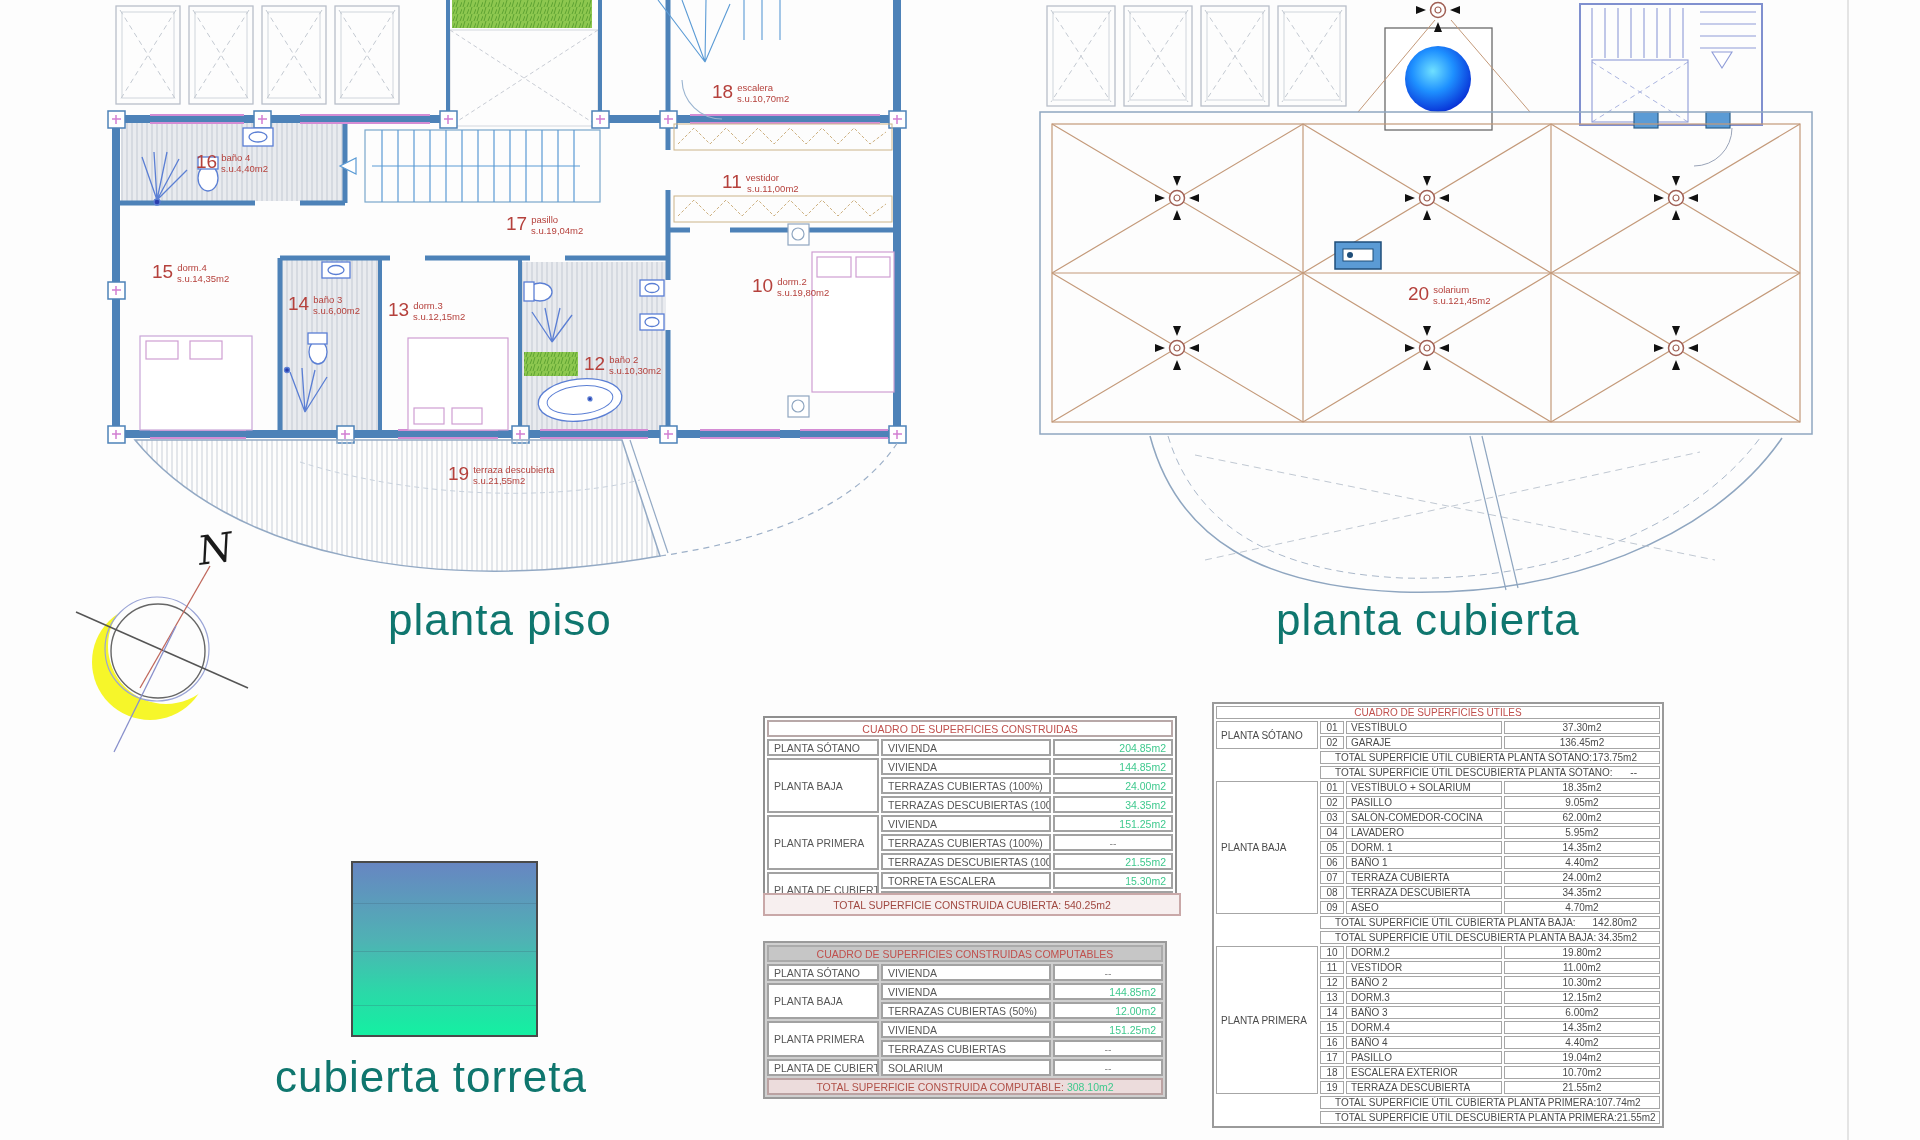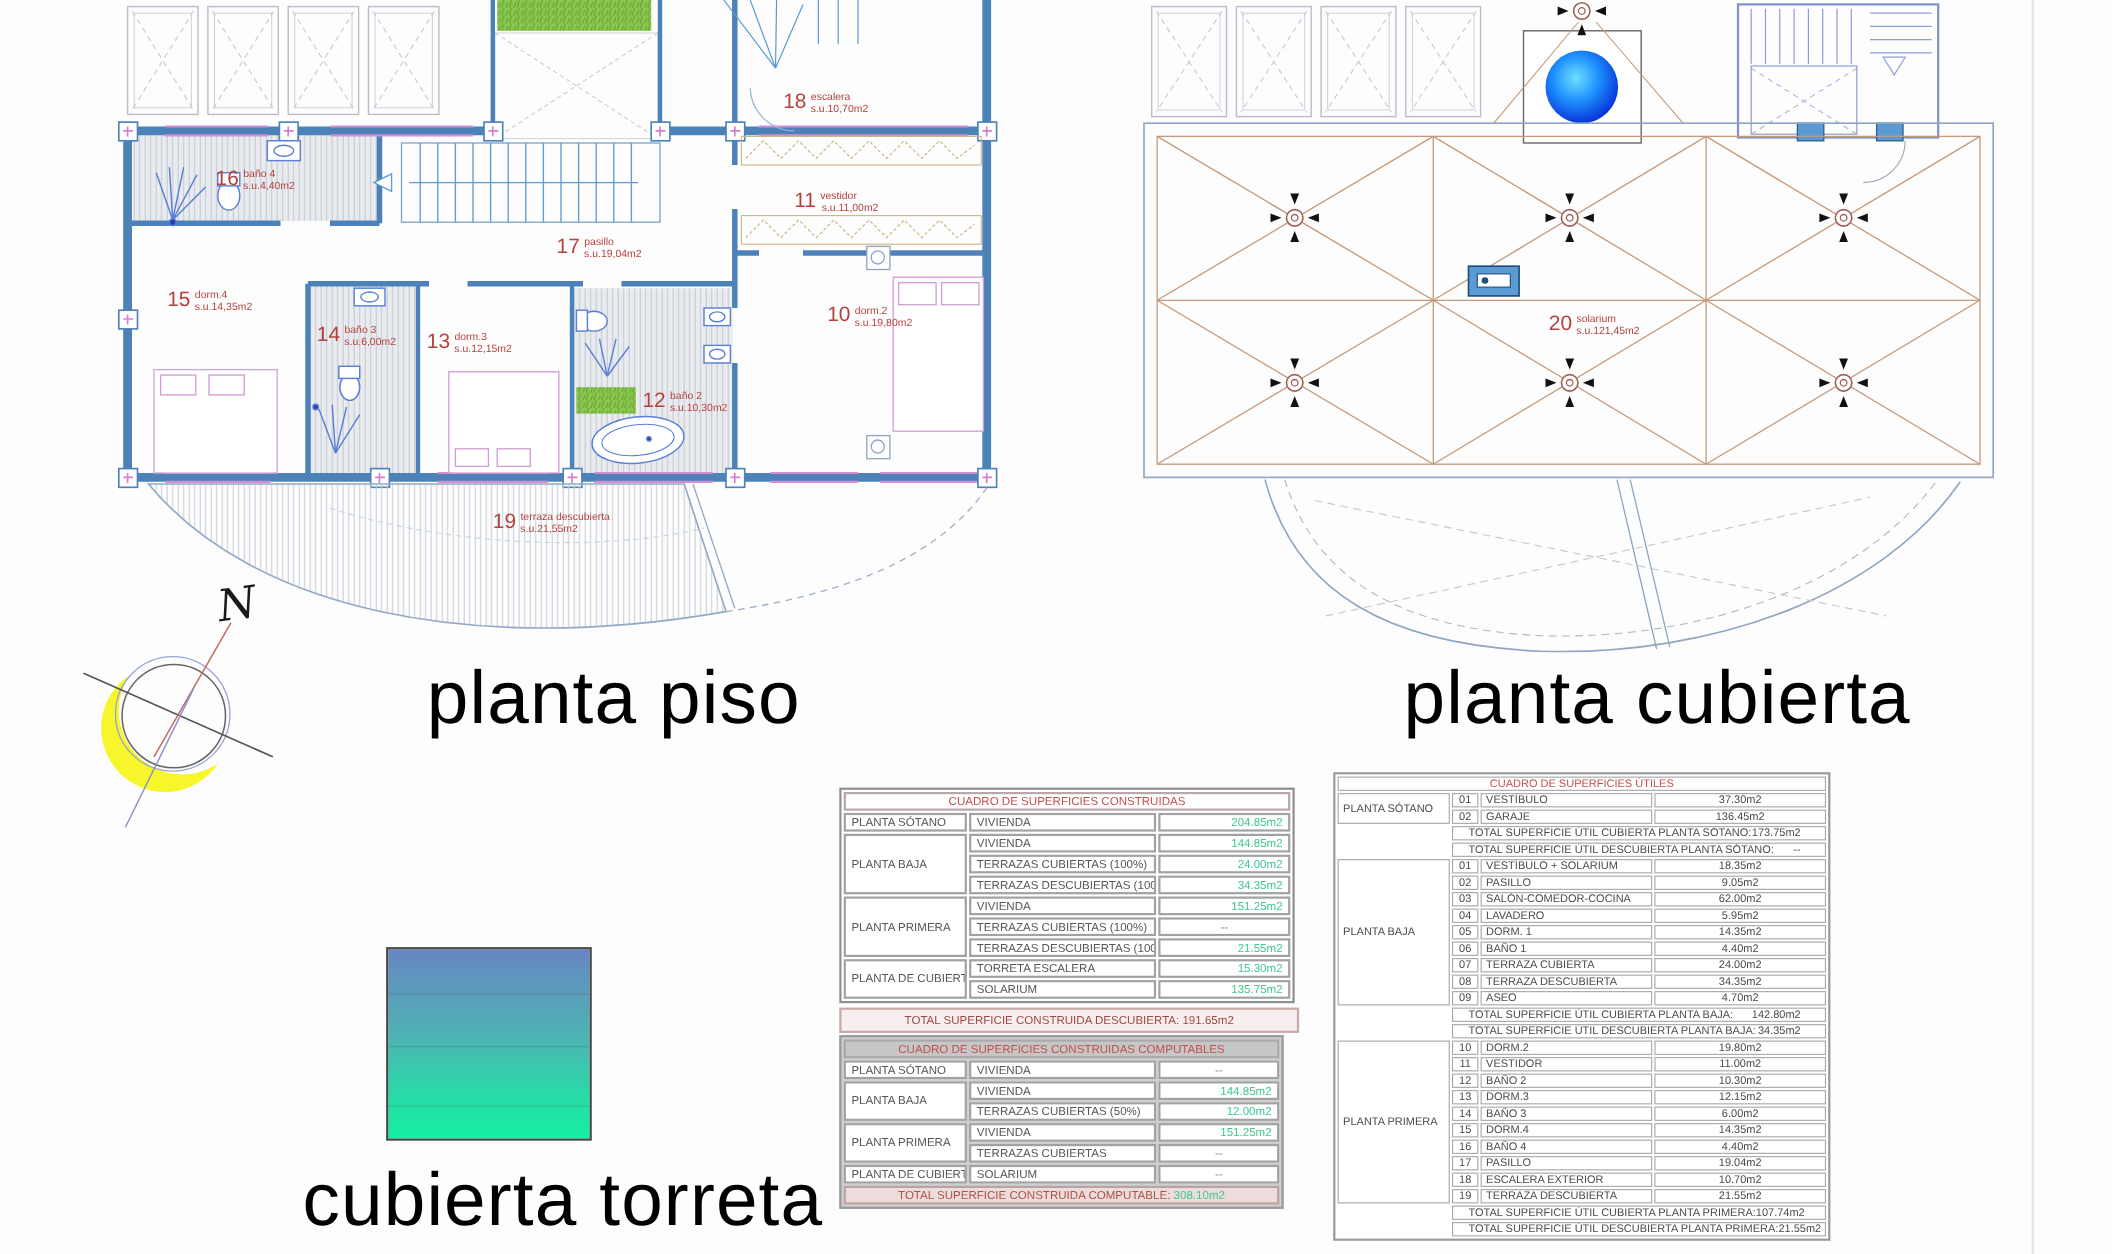--- a/index.html
+++ b/index.html
@@ -1,21 +1,21 @@
 <!DOCTYPE html>
 <html><head>
 <meta charset="utf-8">
 <style>
   html,body{margin:0;padding:0;background:#ffffff;}
   #canvas{position:relative;width:1920px;height:1140px;background:#fdfdfd;overflow:hidden;
           font-family:"Liberation Sans", sans-serif;}
   svg{position:absolute;left:0;top:0;}
 
   
-  .big-title{position:absolute;color:#000000;font-size:68px;letter-spacing:1px;white-space:nowrap;}
+  .big-title{position:absolute;color:#0f766e;font-size:44px;letter-spacing:1px;white-space:nowrap;}
 
   
   .ctable{position:absolute;border-collapse:separate;border-spacing:2px;border:2px solid #8f8f8f;
           background:#ffffff;table-layout:fixed;font-size:10.5px;color:#565656;}
   .ctable td{border:2px solid #a2a2a2;padding:0 5px;height:13px;white-space:nowrap;overflow:hidden;background:#fff;}
   .ctable td.title{color:#c0504d;text-align:center;border:2px solid #b8a8a8;margin-left:20px;}
   .ctable td.val{color:#3fc98e;text-align:right;}
   .ctable td.dash{color:#8a8a8a;text-align:center;}
   .ctable.gray{background:#cfcfcf;border-color:#9a9a9a;}
   .ctable.gray td.title{background:#c6c6c6;border-color:#aaaaaa;}
@@ -474,21 +474,21 @@
     <td rowspan="2">PLANTA DE CUBIERTAS</td>
           <td>TORRETA ESCALERA</td>
           <td class="val">15.30m2</td>
         </tr>
   <tr>
           <td>SOLARIUM</td>
           <td class="val">135.75m2</td>
         </tr>
 </tbody>
     </table>
-<div class="total-box" style="left:763px;top:916px;width:414px;height:19px;">TOTAL SUPERFICIE CONSTRUIDA DESCUBIERTA: 191.65m2</div>
+<div class="total-box" style="left:763px;top:893px;width:414px;height:19px;">TOTAL SUPERFICIE CONSTRUIDA CUBIERTA: 540.25m2</div>
 
 <table class="ctable gray" style="left:763px;top:941px;width:404px;">
   <colgroup>
         <col style="width:112px">
         <col style="width:170px">
         <col>
       </colgroup>
   <tbody>
         <tr>
           <td colspan="3" class="title">CUADRO DE SUPERFICIES CONSTRUIDAS COMPUTABLES</td>

